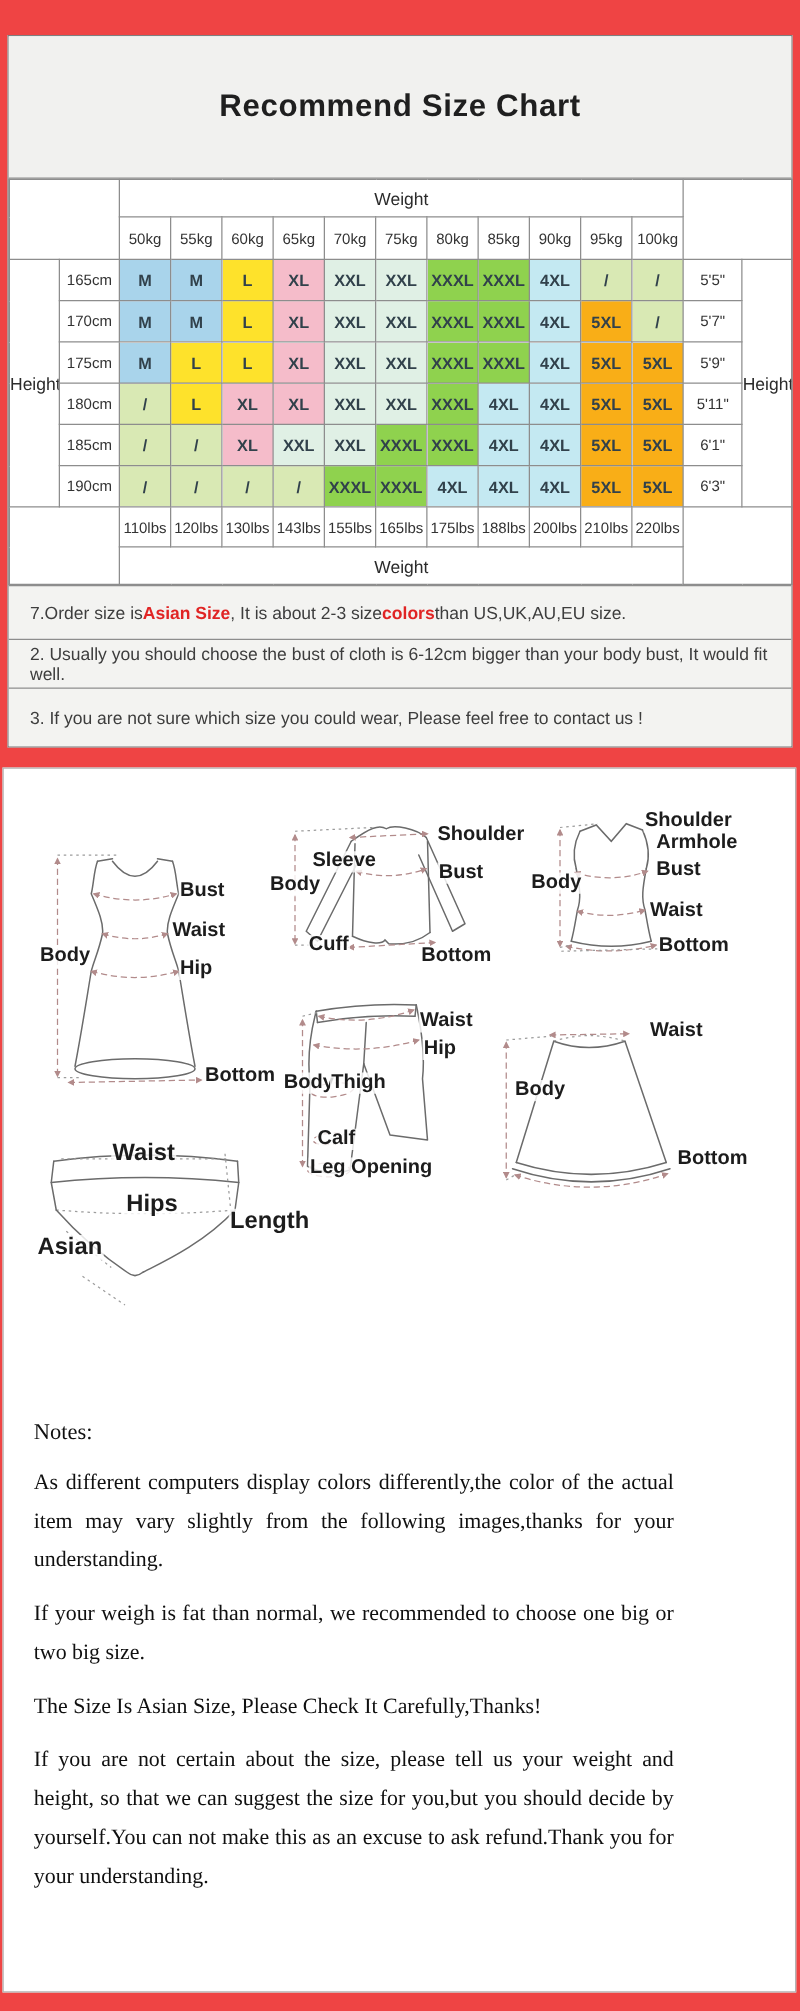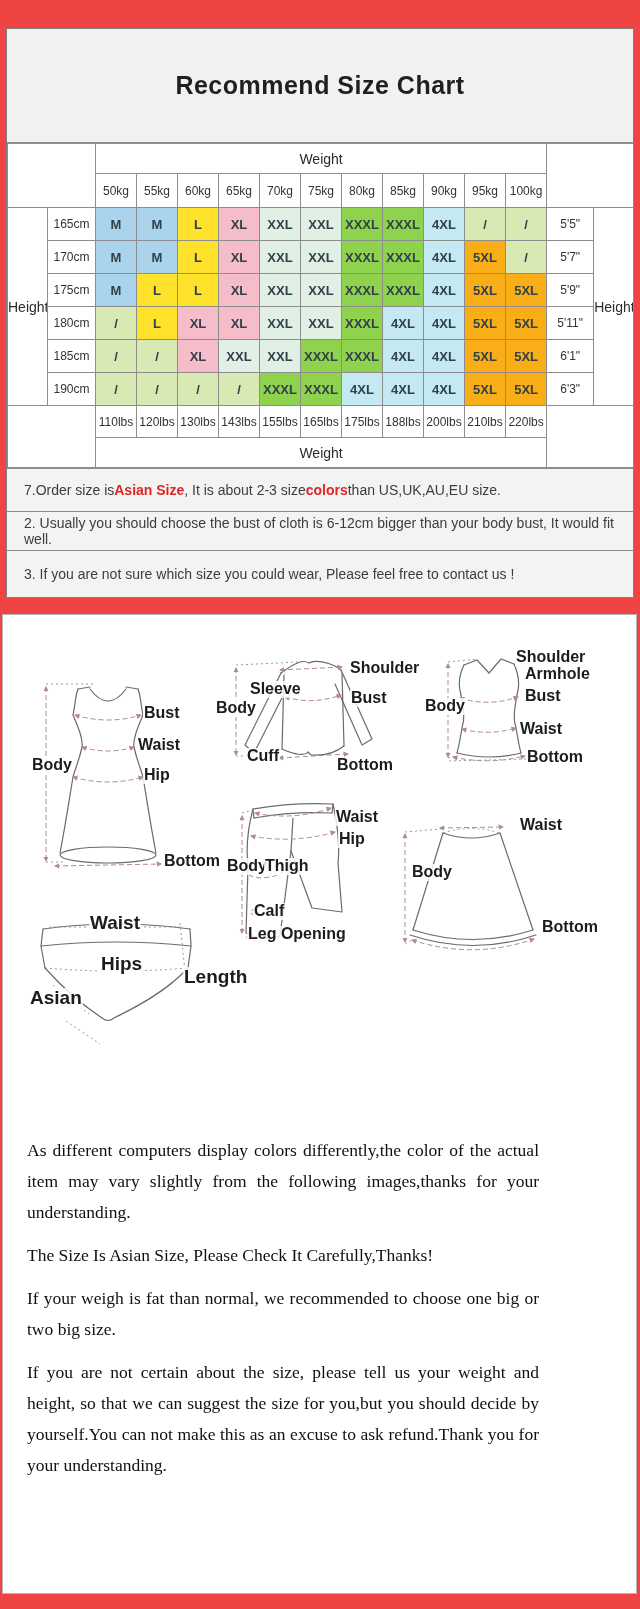--- a/index.html
+++ b/index.html
@@ -318,20 +318,21 @@
           <div class="dlabel" style="left: 408px; top: 249px;">Body</div>
           <div class="dlabel" style="left: 538px; top: 304px;">Bottom</div>
           <div class="dlabel lg" style="left: 86px; top: 298px;">Waist</div>
           <div class="dlabel lg" style="left: 97px; top: 339px;">Hips</div>
           <div class="dlabel lg" style="left: 26px; top: 373px;">Asian</div>
           <div class="dlabel lg" style="left: 180px; top: 352px;">Length</div>
         </div>
     </div>
 
     <div class="bottom-notes">
+      <h3>Notes:</h3>
       <p>As different computers display colors differently,the color of the actual item may vary slightly from the following images,thanks for your understanding.</p>
+      <p>If your weigh is fat than normal, we recommended to choose one big or two big size.</p>
       <p>The Size Is Asian Size, Please Check It Carefully,Thanks!</p>
-      <p>If your weigh is fat than normal, we recommended to choose one big or two big size.</p>
       <p>If you are not certain about the size, please tell us your weight and height, so that we can suggest the size for you,but you should decide by yourself.You can not make this as an excuse to ask refund.Thank you for your understanding.</p>
     </div>
   </div>
 
 </div>
 
 </body></html>

